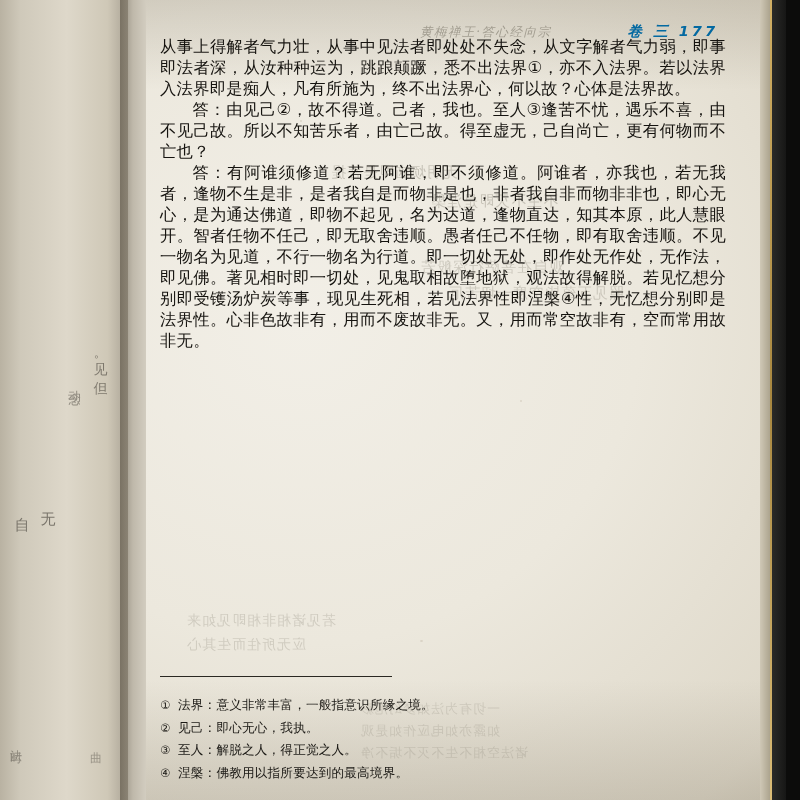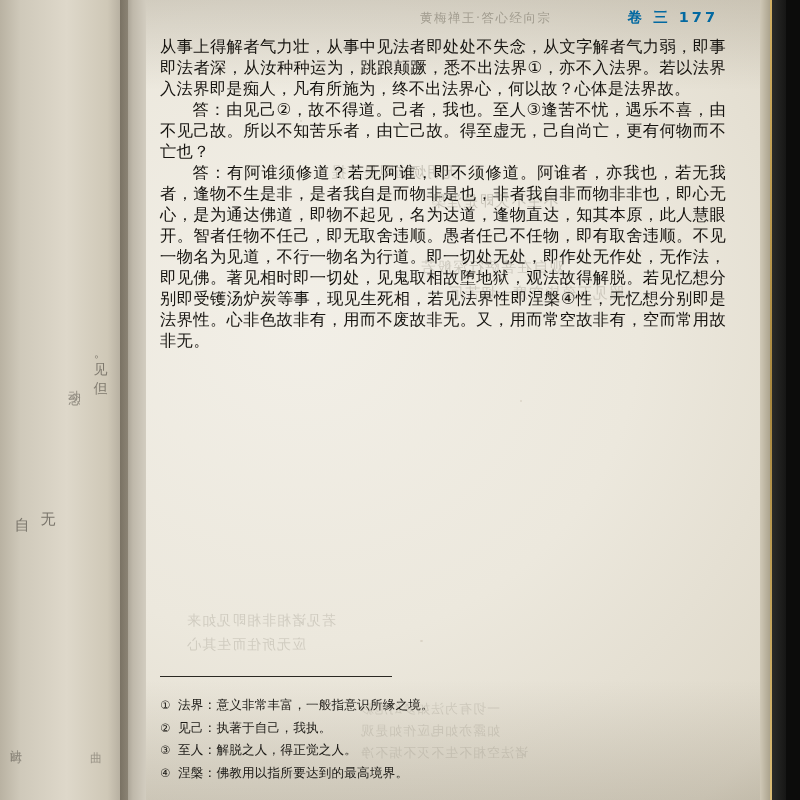--- a/index.html
+++ b/index.html
@@ -119,23 +119,24 @@
   .lc2 { left: 66px; top: 380px; font-size: 13px; line-height: 17px; opacity:.42;}
   .lc3 { left: 38px; top: 500px; font-size: 15px; line-height: 20px; opacity:.55;}
   .lc4 { left: 12px; top: 505px; font-size: 15px; line-height: 20px; opacity:.5;}
   .lc5 { left: 8px;  top: 740px; font-size: 12px; line-height: 16px; opacity:.4;}
   .lc6 { left: 88px; top: 742px; font-size: 12px; line-height: 16px; opacity:.35;}
 
   
   .header {
     position: absolute;
     left: 150px;
-    top: 6px;
+    top: 20px;
     width: 600px;
     height: 26px;
+    font-style: italic;
   }
   .running-head {
     position: absolute;
     left: 270px;
     top: 4px;
     font-size: 12.5px;
     color: #8f8a7d;
     letter-spacing: 1.5px;
     opacity: .75;
   }
@@ -272,21 +273,21 @@
 
     <div class="fn-rule"></div>
 
     <div class="footnotes">
       <div class="fn-row">
         <span class="fn-mark">①</span>
         <span class="fn-text">法界：意义非常丰富，一般指意识所缘之境。</span>
       </div>
       <div class="fn-row">
         <span class="fn-mark">②</span>
-        <span class="fn-text">见己：执著于自己，我执。</span>
+        <span class="fn-text">见己：即心无心，我执。</span>
       </div>
       <div class="fn-row">
         <span class="fn-mark">③</span>
         <span class="fn-text">至人：解脱之人，得正觉之人。</span>
       </div>
       <div class="fn-row">
         <span class="fn-mark">④</span>
         <span class="fn-text">涅槃：佛教用以指所要达到的最高境界。</span>
       </div>
     </div>

